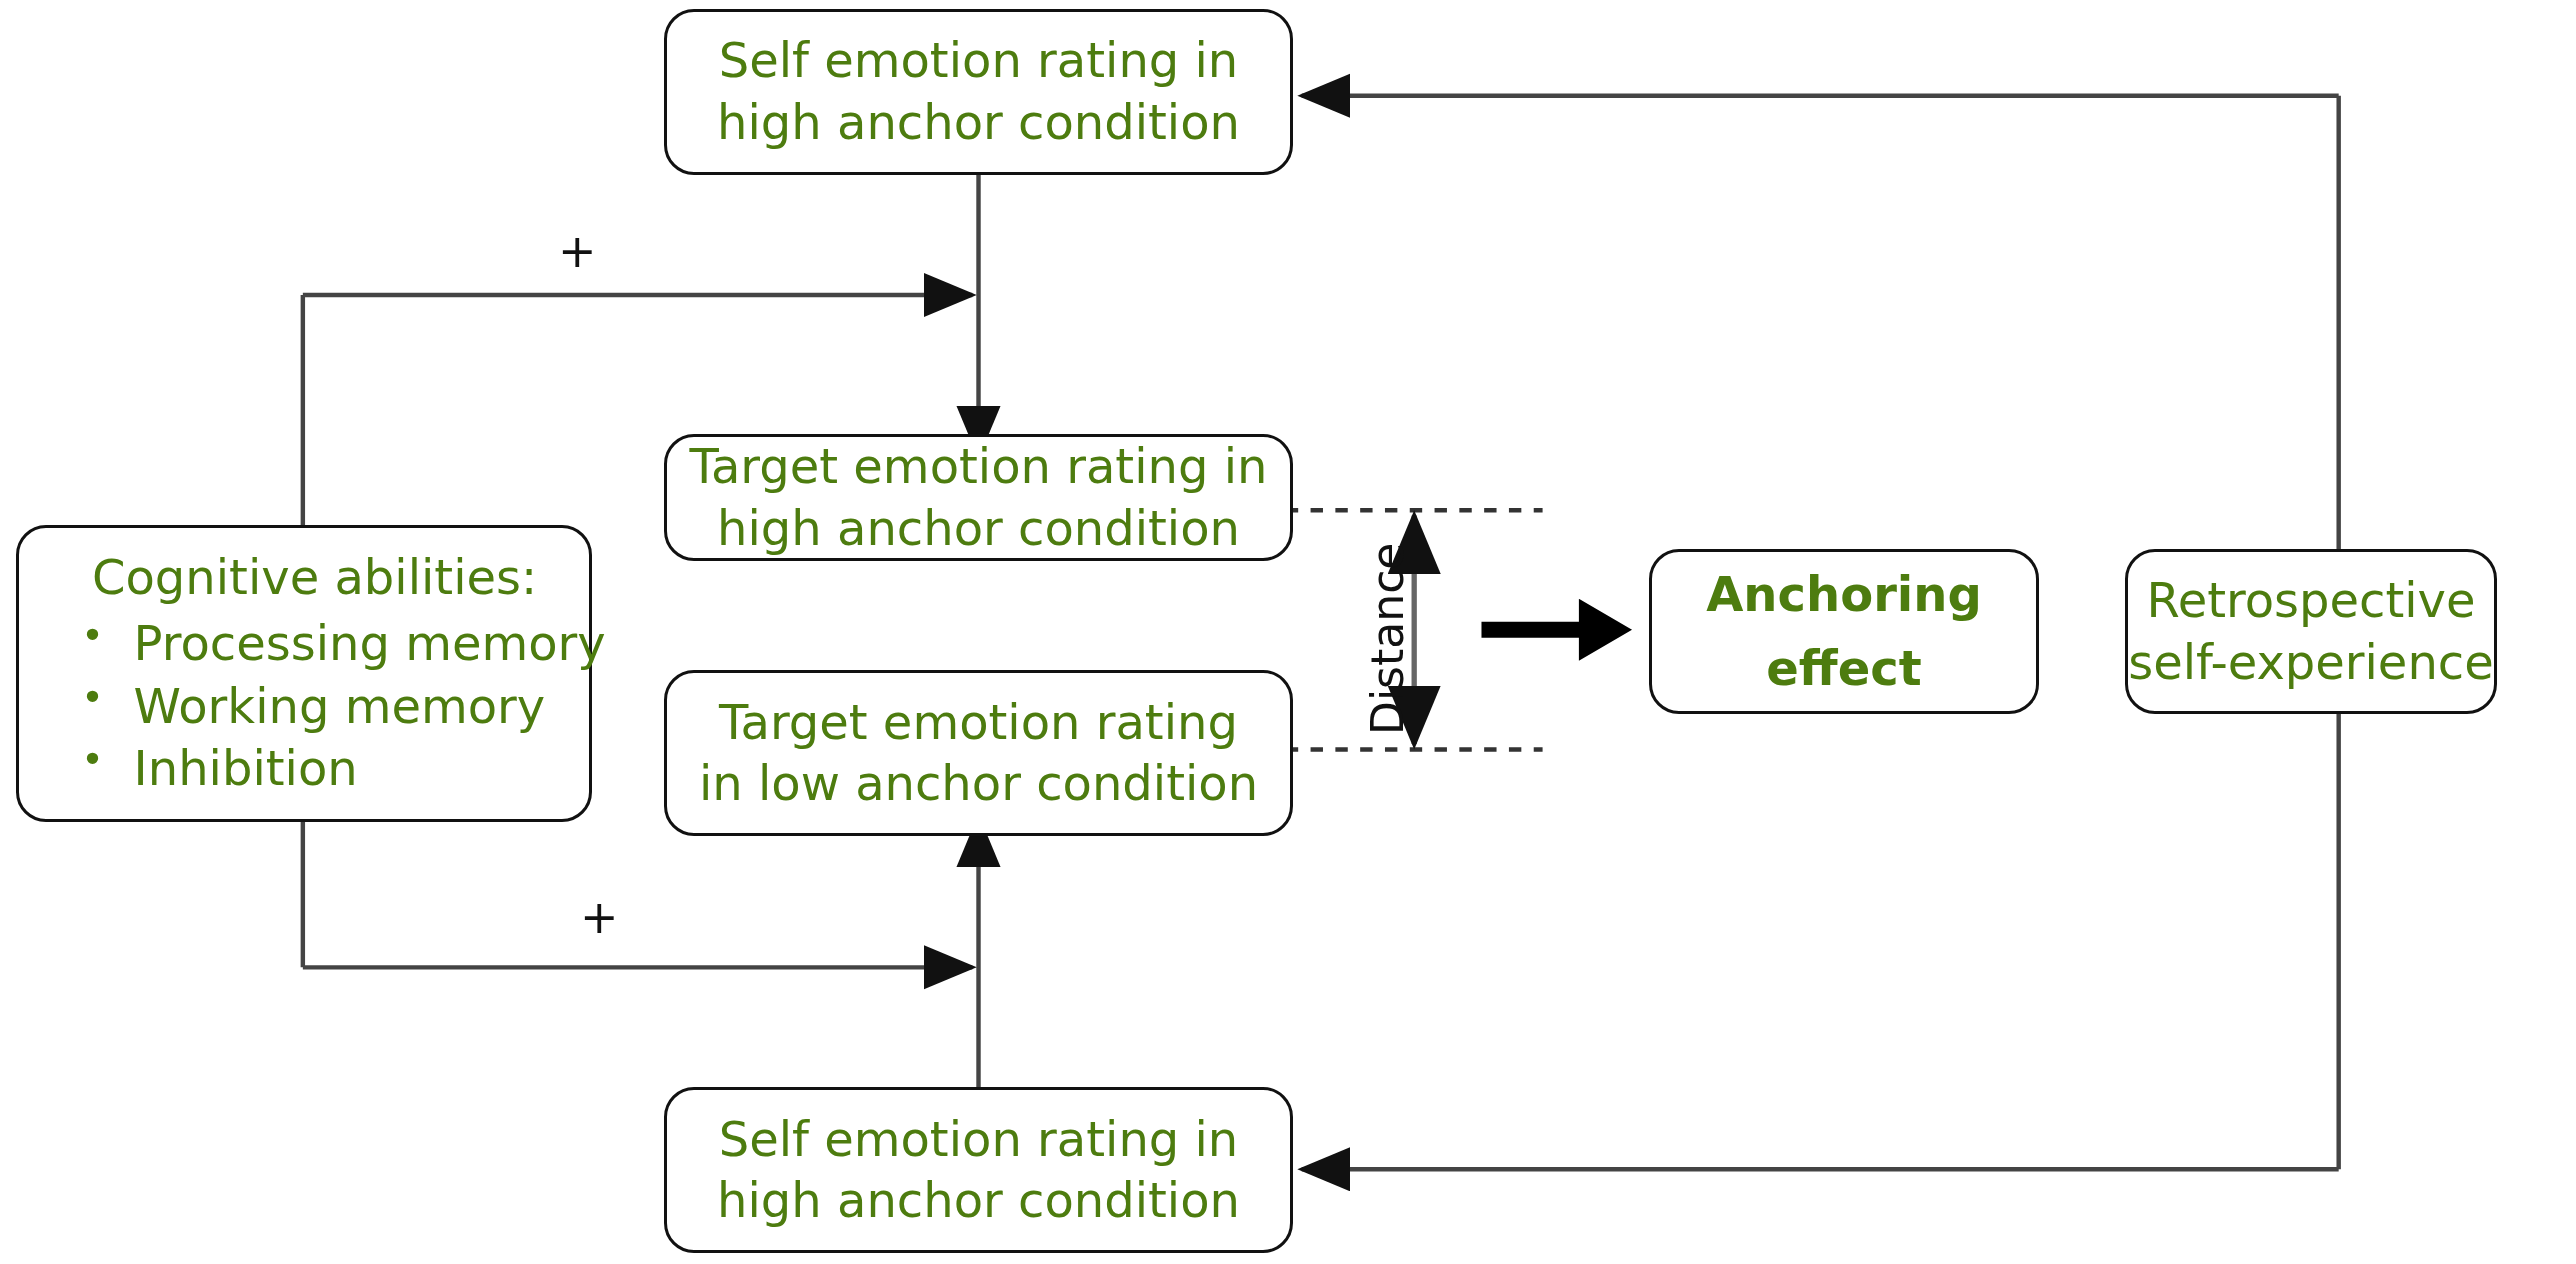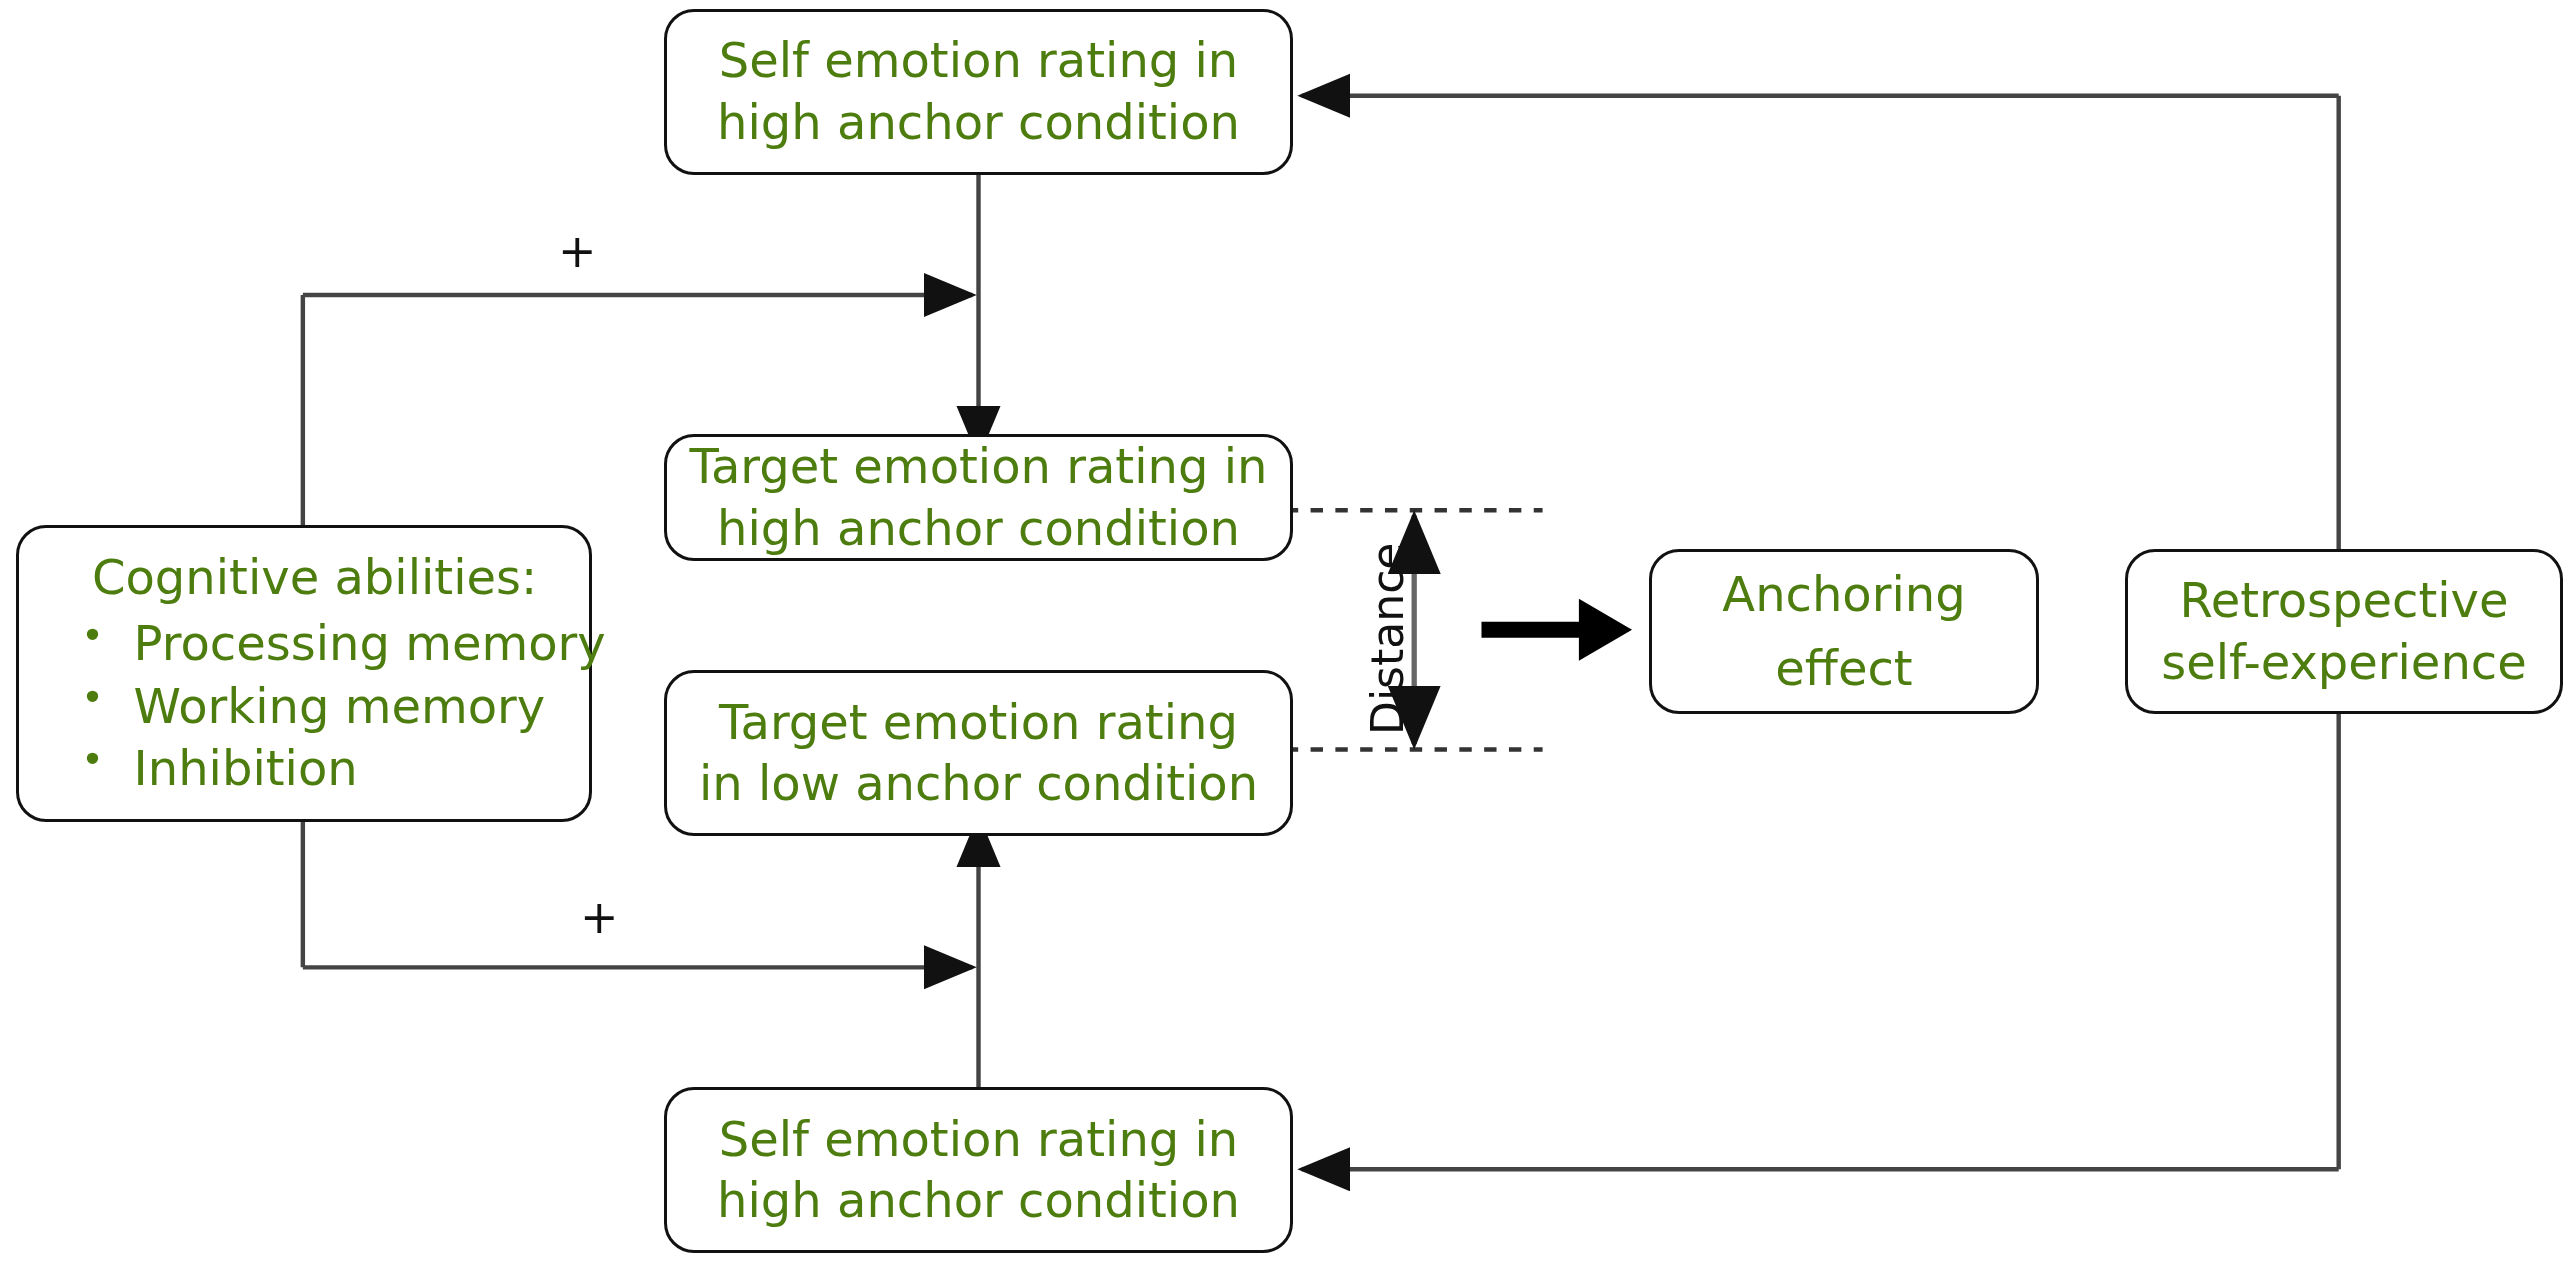--- a/index.html
+++ b/index.html
@@ -32,21 +32,21 @@
     flex-direction: column;
     align-items: center;
     justify-content: center;
     text-align: center;
     color: #4d7c0f;
     font-size: 48px;
     line-height: 1.28;
     z-index: 5;
   }
   .node-box .line { display: block; white-space: nowrap; }
-  .node-box.bold { font-weight: normal; gap: 12px; }
+  .node-box.bold { font-weight: bold; gap: 12px; }
 
   .cog-box {
     align-items: flex-start;
     justify-content: center;
     padding: 14px 26.6px 14px 30px;
     text-align: left;
   }
   .cog-title {
     display: block;
     width: 100%;
@@ -161,21 +161,21 @@
       <li>Working memory</li>
       <li>Inhibition</li>
     </ul>
   </div>
 
   <div class="node-box bold" style="left:1649px; top:549px; width:390px; height:165px;">
     <span class="line">Anchoring</span>
     <span class="line">effect</span>
   </div>
 
-  <div class="node-box" style="left:2125px; top:549px; width:438px; height:165px;">
+  <div class="node-box" style="left:2125px; top:549px; width:372px; height:165px;">
     <span class="line">Retrospective</span>
     <span class="line">self-experience</span>
   </div>
 
   <span class="edge-label" style="left:558px; top:228px;">+</span>
 
   <span class="edge-label" style="left:580px; top:894px;">+</span>
 
   <span class="distance-label" style="left:1366px; top:735px;">Distance</span>
 

